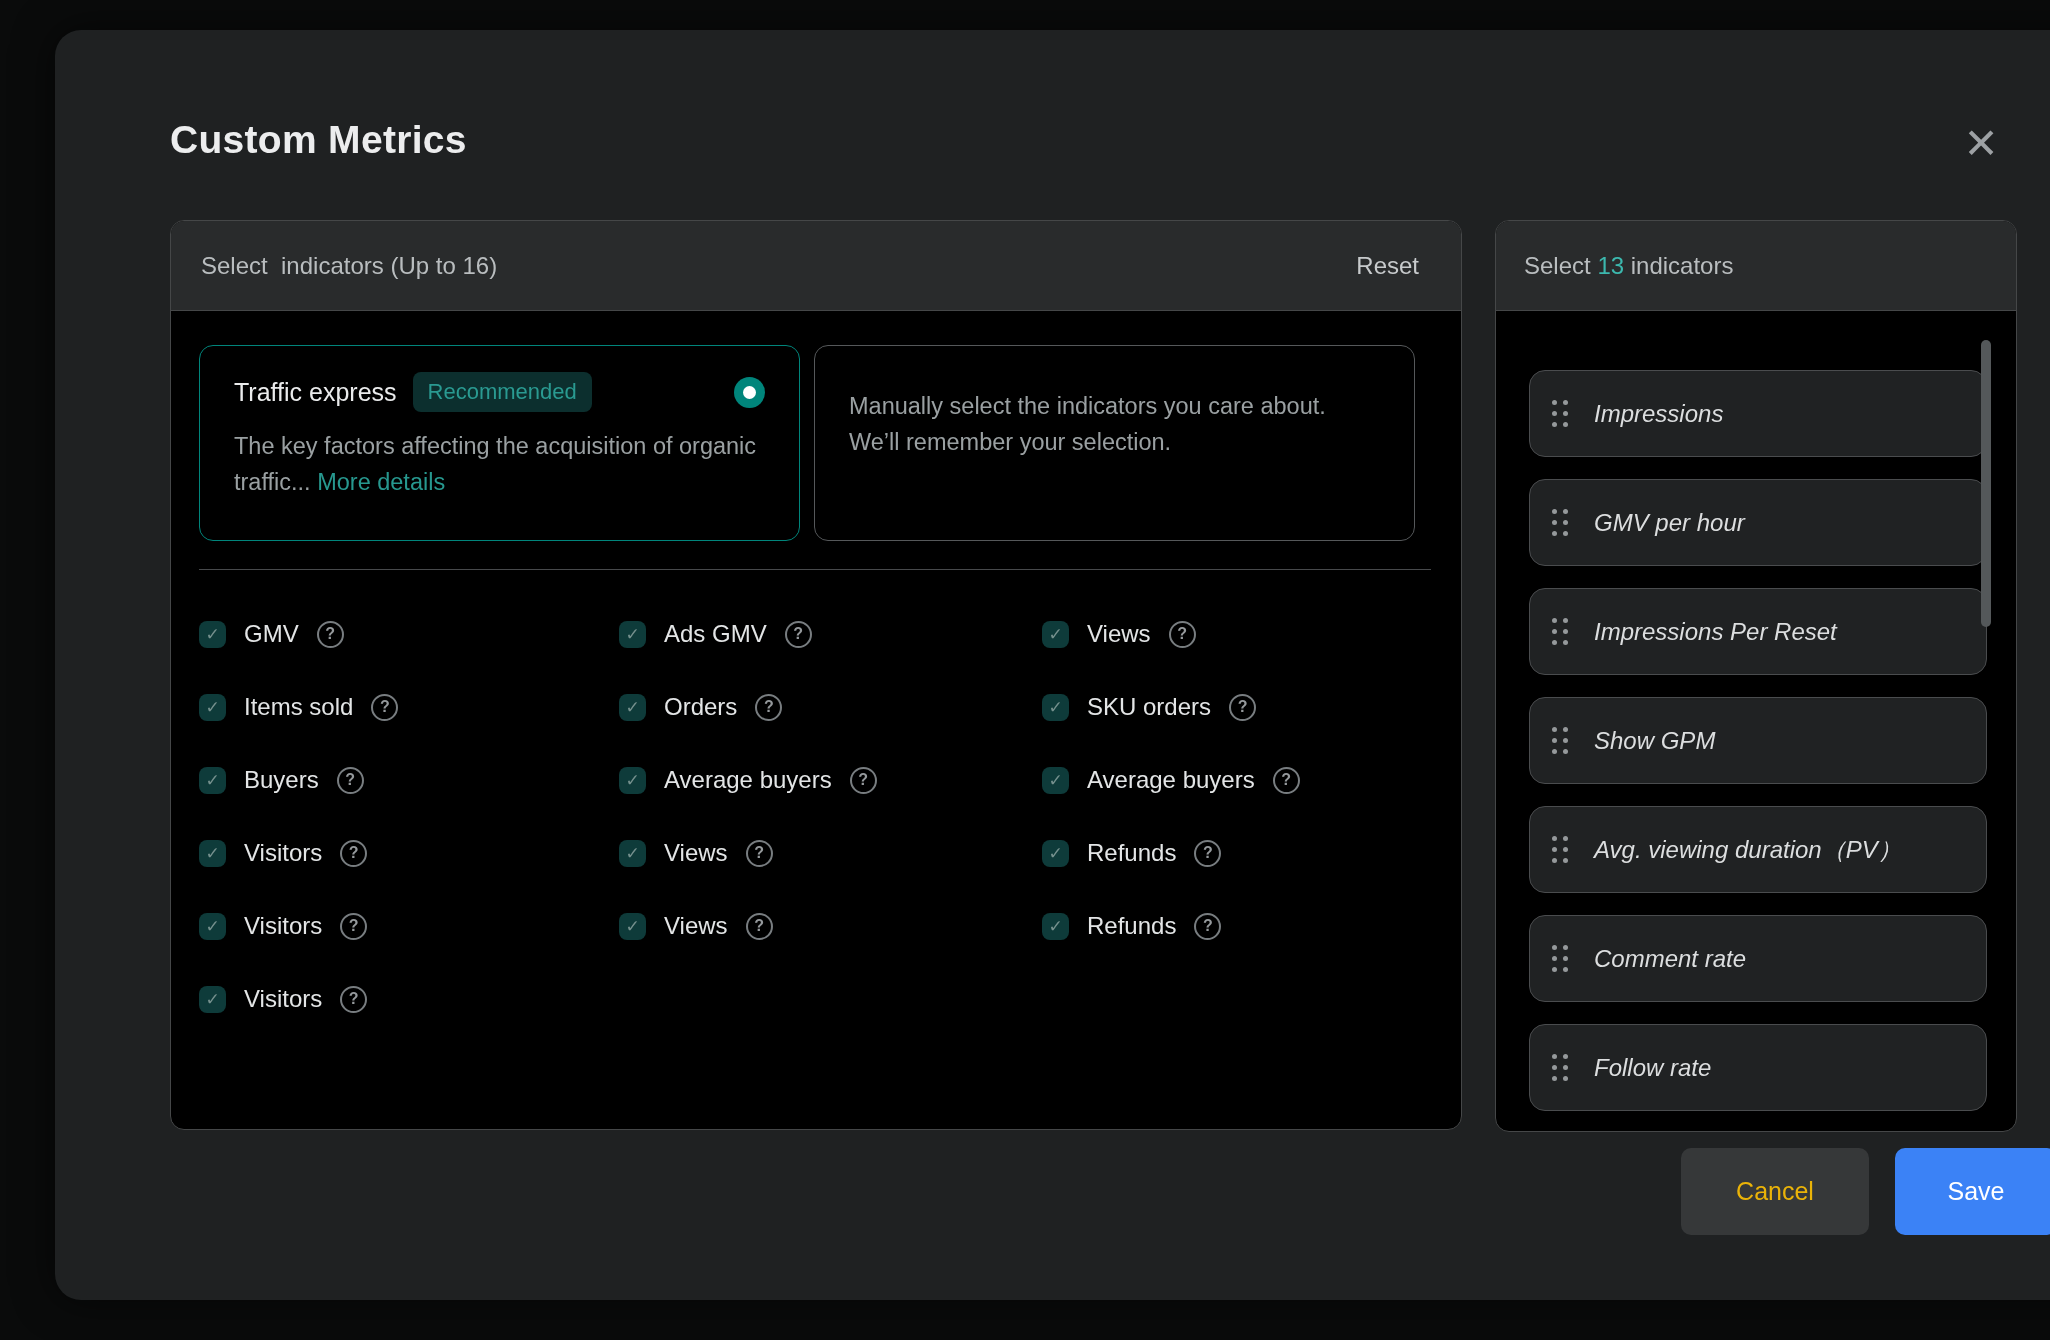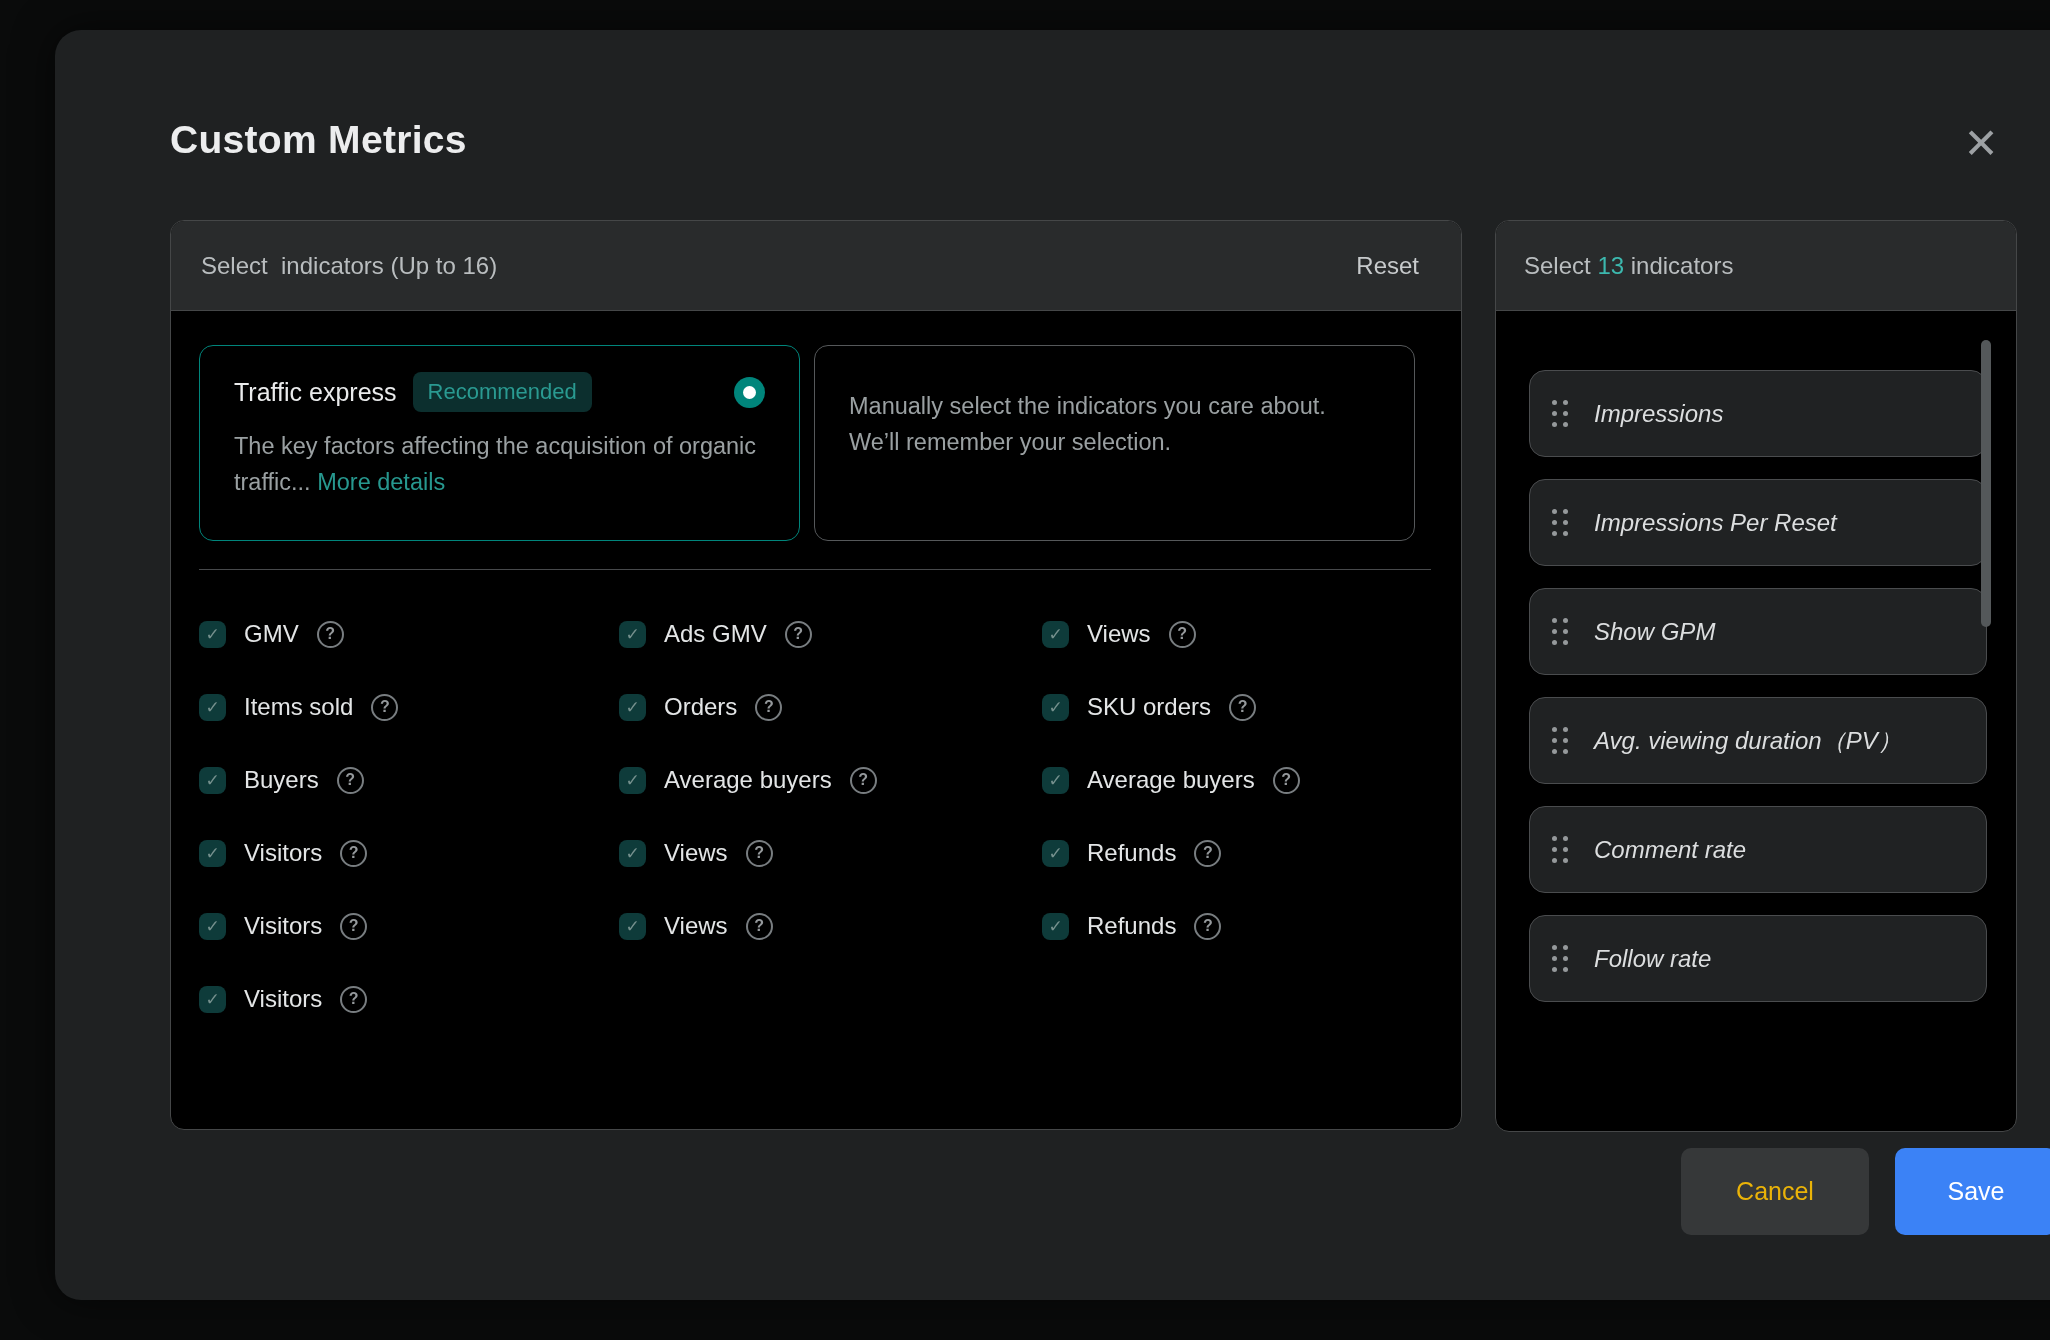--- a/index.html
+++ b/index.html
@@ -224,20 +224,24 @@
       <span><span>Select </span><span class="count-teal">13</span><span> indicators</span></span>
     </div>
 
     <div class="items-wrap">
 
         <div class="metric-card">
           <span class="drag-handle"></span>
           <span class="item-label">Impressions</span>
         </div>
 
+        <div class="metric-card">
+          <span class="drag-handle"></span>
+          <span class="item-label">GMV per hour</span>
+        </div>
 
         <div class="metric-card">
           <span class="drag-handle"></span>
           <span class="item-label">Impressions Per Reset</span>
         </div>
 
         <div class="metric-card">
           <span class="drag-handle"></span>
           <span class="item-label">Show GPM</span>
         </div>

